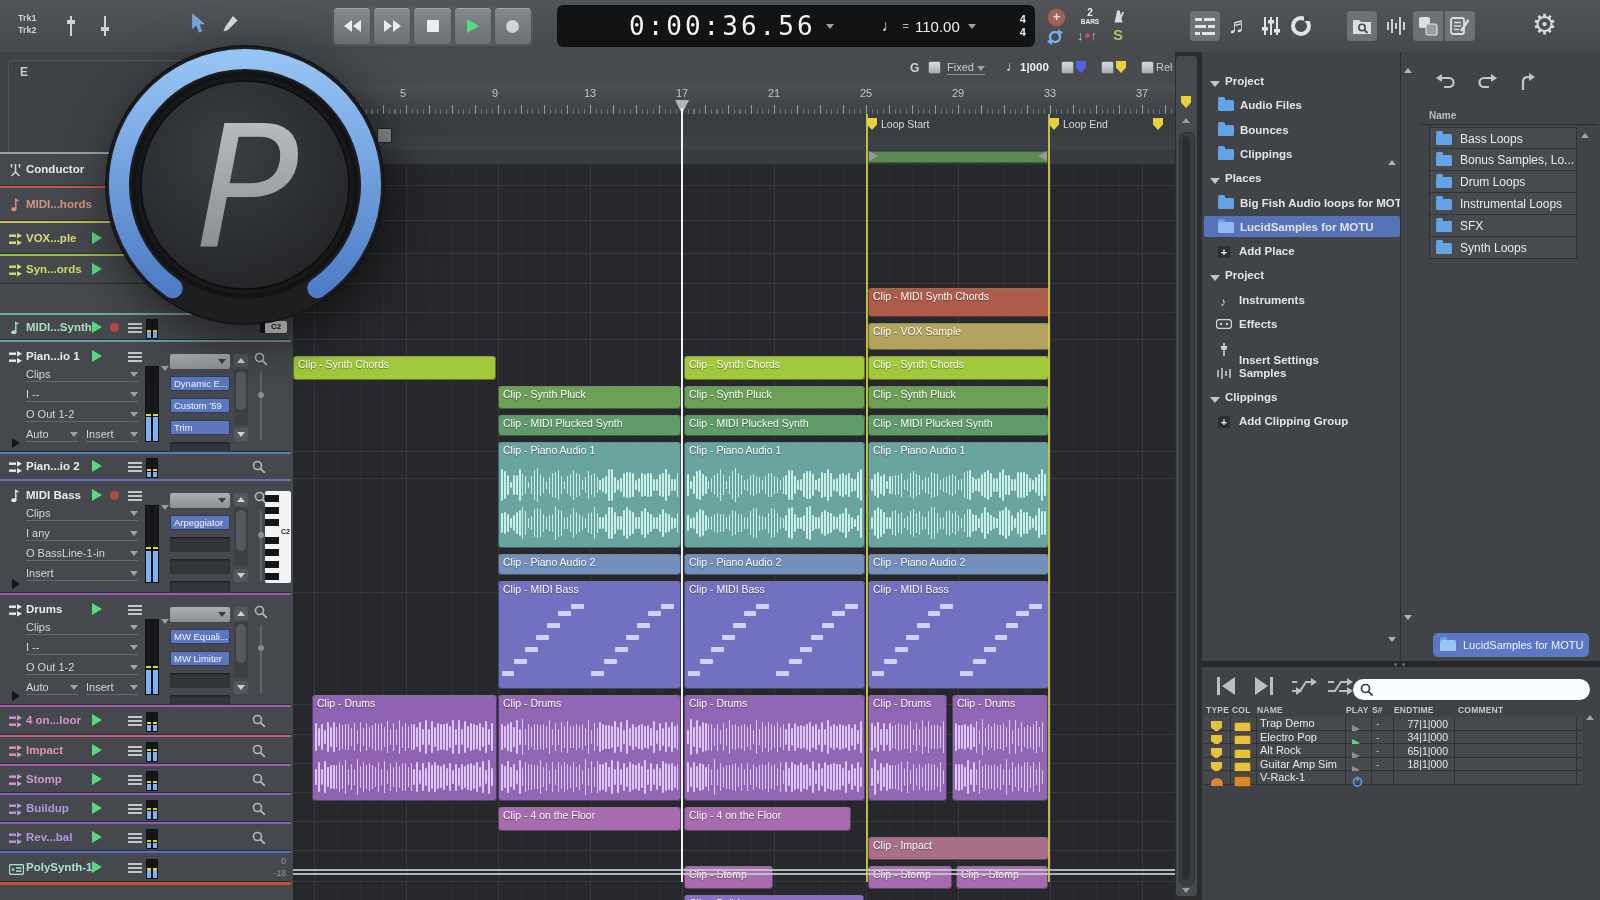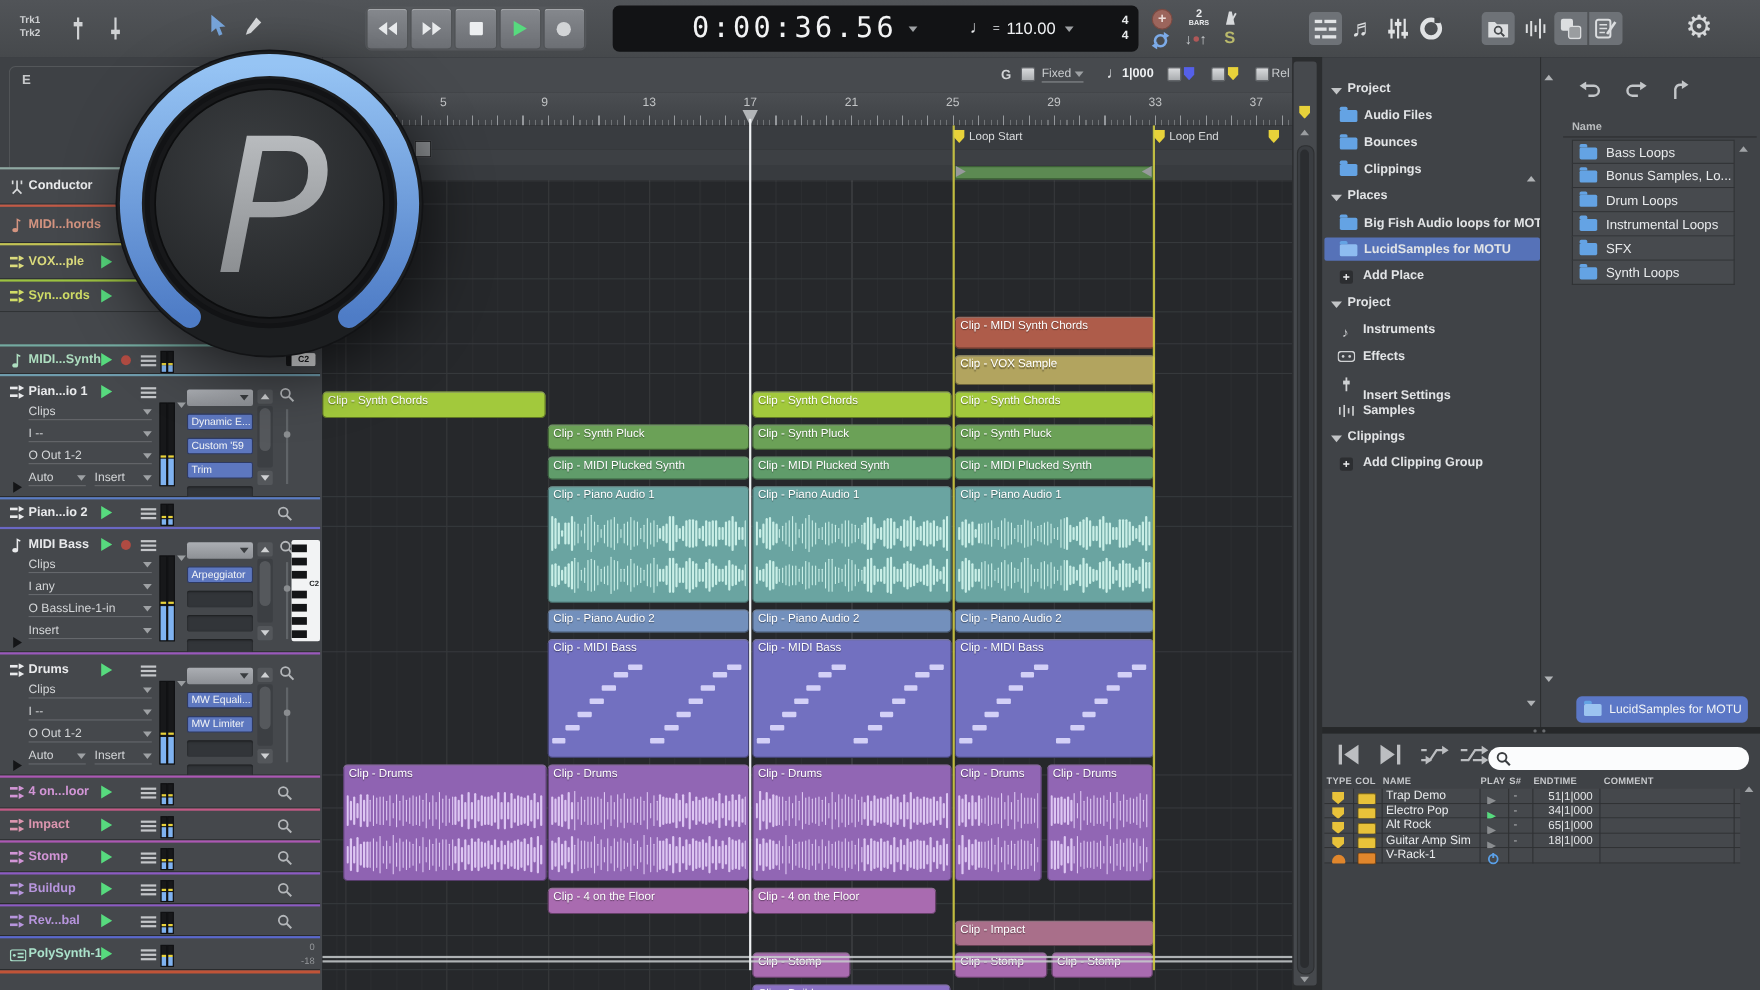--- a/index.html
+++ b/index.html
@@ -1872,21 +1872,21 @@
         <span class="thead" style="left: 144px;">PLAY</span>
         <span class="thead" style="left: 170px;">S#</span>
         <span class="thead" style="left: 192px;">ENDTIME</span>
         <span class="thead" style="left: 256px;">COMMENT</span>
         <div class="trow" style="top: 50px;">
           <span style="position: absolute; left: 7px; top: 1px;"><span class="tag" style="background:#e8c23a;"></span></span>
           <span style="position: absolute; left: 30px; top: 1.5px;"><span class="swatch" style="background:#e8c23a;"></span></span>
           <span style="position: absolute; left: 56px; top: 0px; font-size: 11px; color: rgb(233, 235, 237); white-space: nowrap;">Trap Demo</span>
           <span style="position: absolute; left: 148px; top: 2px;"><span style="display:inline-block;width:0;height:0;border-top:4.5px solid transparent;border-bottom:4.5px solid transparent;border-left:8px solid #8b8e91;"></span></span>
           <span style="position: absolute; left: 172px; top: 0px; font-size: 10.5px; color: rgb(184, 186, 189);">-</span>
-          <span style="position: absolute; left: 192px; top: 0.5px; width: 52px; text-align: right; font-size: 10.5px; color: rgb(228, 230, 232);">51|1|000</span>
+          <span style="position: absolute; left: 192px; top: 0.5px; width: 52px; text-align: right; font-size: 10.5px; color: rgb(228, 230, 232);">77|1|000</span>
           <span style="position: absolute; left: 256px; top: 0px; font-size: 10.5px; color: rgb(184, 186, 189);"></span>
         </div>
         <div class="trow" style="top: 63.5px;">
           <span style="position: absolute; left: 7px; top: 1px;"><span class="tag" style="background:#e8c23a;"></span></span>
           <span style="position: absolute; left: 30px; top: 1.5px;"><span class="swatch" style="background:#e8c23a;"></span></span>
           <span style="position: absolute; left: 56px; top: 0px; font-size: 11px; color: rgb(233, 235, 237); white-space: nowrap;">Electro Pop</span>
           <span style="position: absolute; left: 148px; top: 2px;"><span style="display:inline-block;width:0;height:0;border-top:4.5px solid transparent;border-bottom:4.5px solid transparent;border-left:8px solid #57da7e;"></span></span>
           <span style="position: absolute; left: 172px; top: 0px; font-size: 10.5px; color: rgb(184, 186, 189);">-</span>
           <span style="position: absolute; left: 192px; top: 0.5px; width: 52px; text-align: right; font-size: 10.5px; color: rgb(228, 230, 232);">34|1|000</span>
           <span style="position: absolute; left: 256px; top: 0px; font-size: 10.5px; color: rgb(184, 186, 189);"></span>

